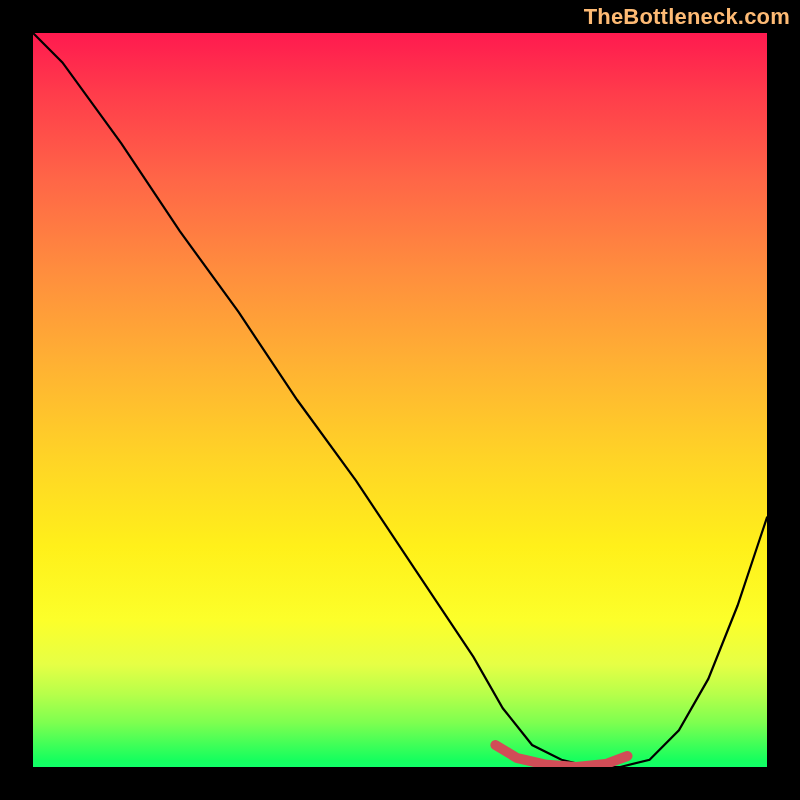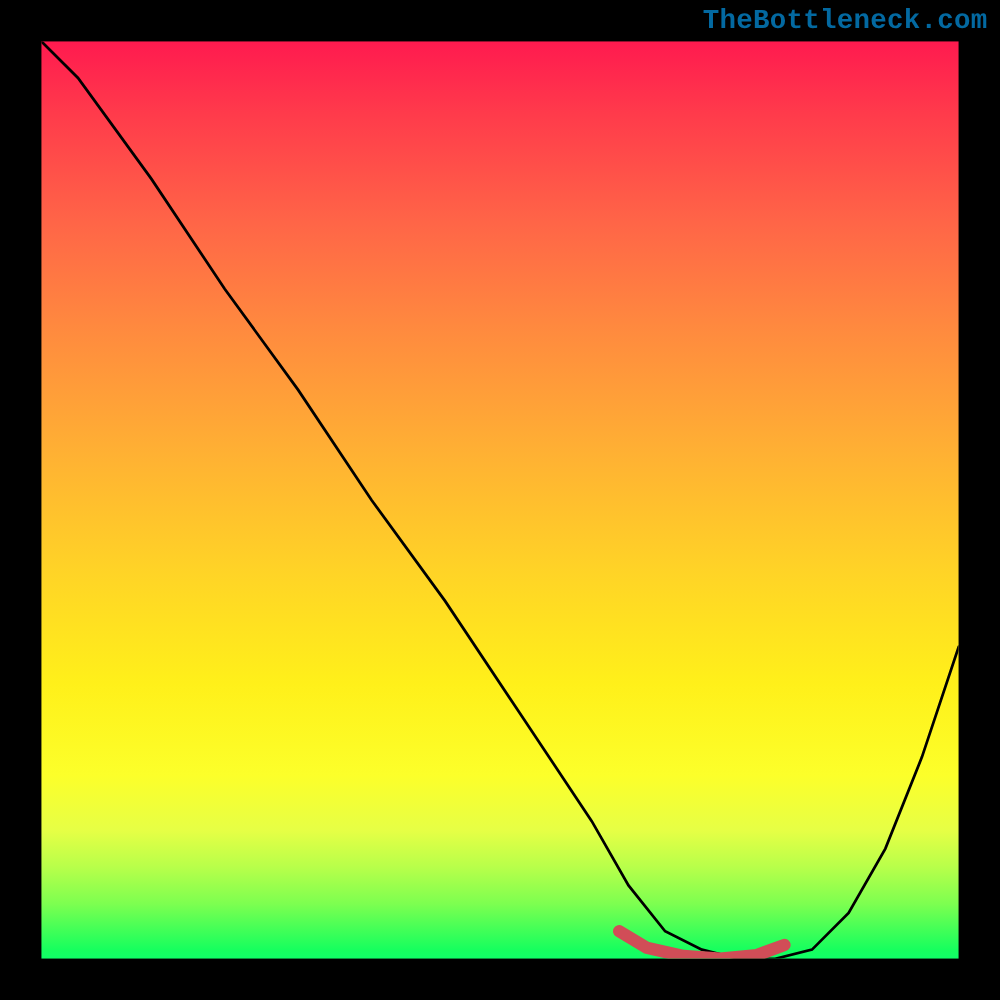--- a/index.html
+++ b/index.html
@@ -7,24 +7,24 @@
   .frame {
     position: relative;
     width: 800px;
     height: 800px;
     background: #000;
   }
   .watermark {
     position: absolute;
     top: 4px;
     right: 10px;
-    font-family: Liberation Mono, monospace;
+    font-family: Liberation Sans, sans-serif;
     font-size: 22px;
     font-weight: 600;
-    color: #0369a1;
+    color: #fdba74;
     letter-spacing: 0.2px;
     z-index: 5;
   }
   .plot {
     position: absolute;
     left: 33px;
     top: 33px;
     width: 734px;
     height: 734px;
     overflow: hidden;

